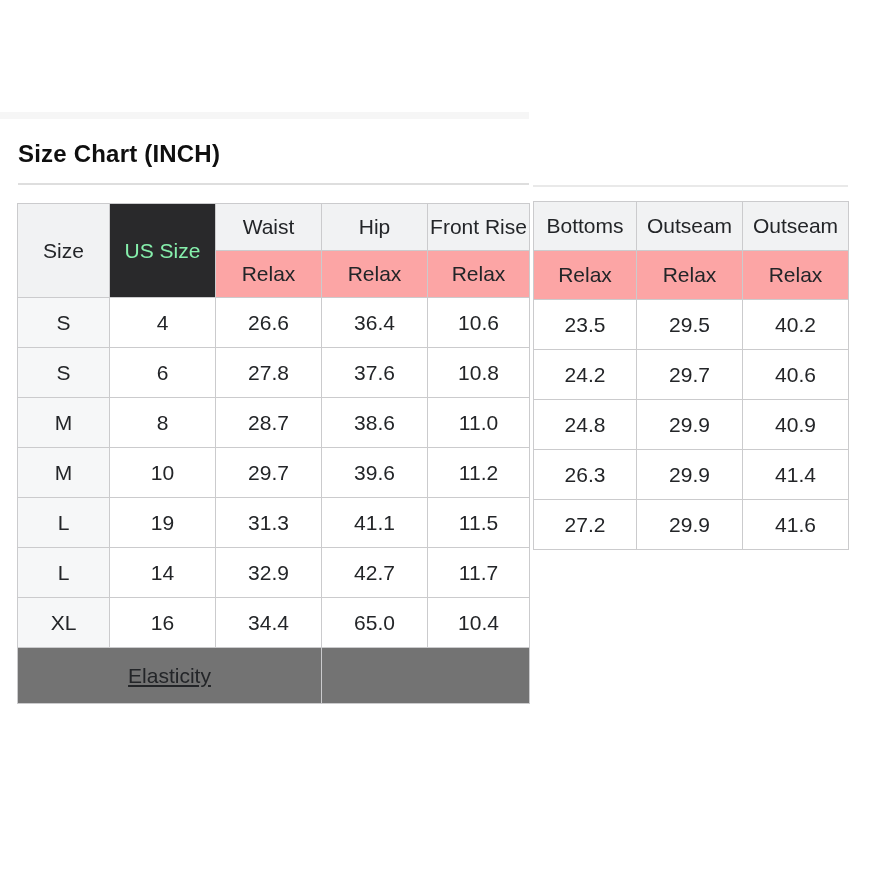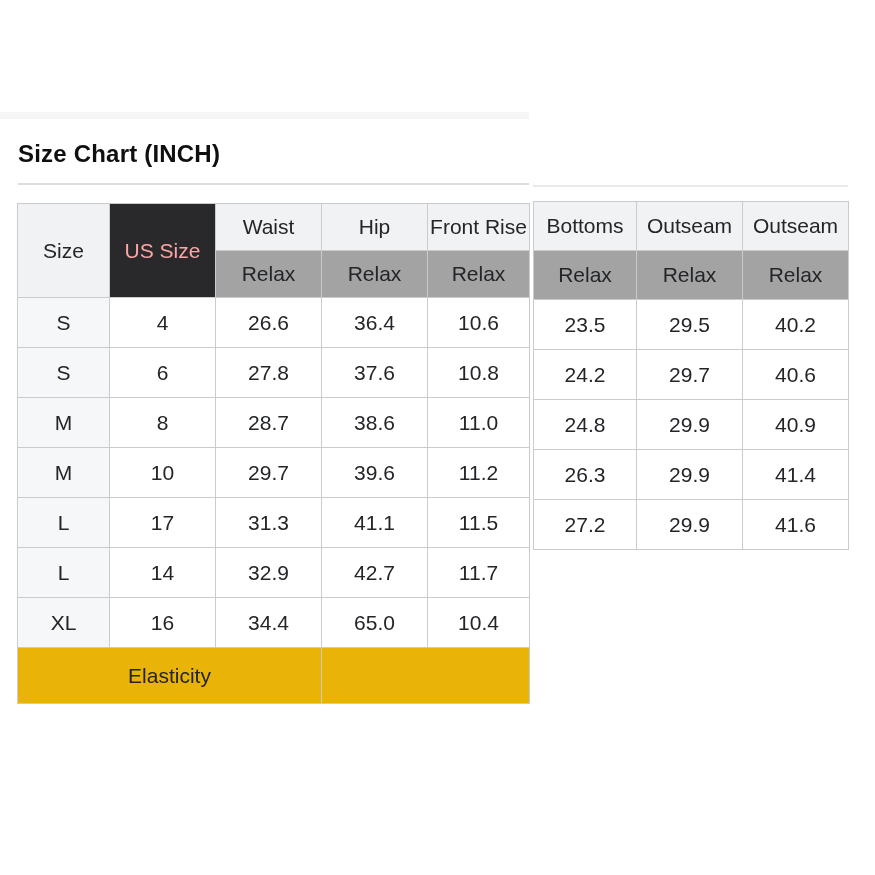--- a/index.html
+++ b/index.html
@@ -54,33 +54,34 @@
     text-align: center;
     vertical-align: middle;
     padding: 0;
     font-weight: 400;
     white-space: nowrap;
     overflow: hidden;
   }
   table#left-table { left: 17px; top: 203px; width: 512px; }
   table#right-table { left: 533px; top: 201px; width: 315px; }
   .hdr-row-1 th { height: 46px; background: #f1f2f3; }
-  .hdr-row-2 th { height: 46px; background: #a3a3a3; }
+  .hdr-row-2 th { height: 46px; background: #fca5a5; }
   #right-table .hdr-row-1 th { height: 48px; }
   #right-table .hdr-row-2 th { height: 48px; }
   .data-row td { height: 49px; background: #ffffff; }
   .data-row td.row-label { background: #f6f7f8; }
   th.dark-cell {
     background: #29292b;
-    color: #fca5a5;
+    color: #86efac;
     border-color: #29292b;
   }
   .footer-row td {
     height: 55px;
-    background: #eab308;
+    background: #737373;
+    text-decoration: underline;
   }
 </style>
 </head>
 <body>
 
 <div id="screen">
 
   <div class="faint-strip"></div>
 
   <div class="page-title">Size Chart (INCH)</div>
@@ -132,21 +133,21 @@
     </tr>
     <tr class="data-row">
       <td class="row-label">M</td>
       <td>10</td>
       <td>29.7</td>
       <td>39.6</td>
       <td>11.2</td>
     </tr>
     <tr class="data-row">
       <td class="row-label">L</td>
-      <td>17</td>
+      <td>19</td>
       <td>31.3</td>
       <td>41.1</td>
       <td>11.5</td>
     </tr>
     <tr class="data-row">
       <td class="row-label">L</td>
       <td>14</td>
       <td>32.9</td>
       <td>42.7</td>
       <td>11.7</td>

